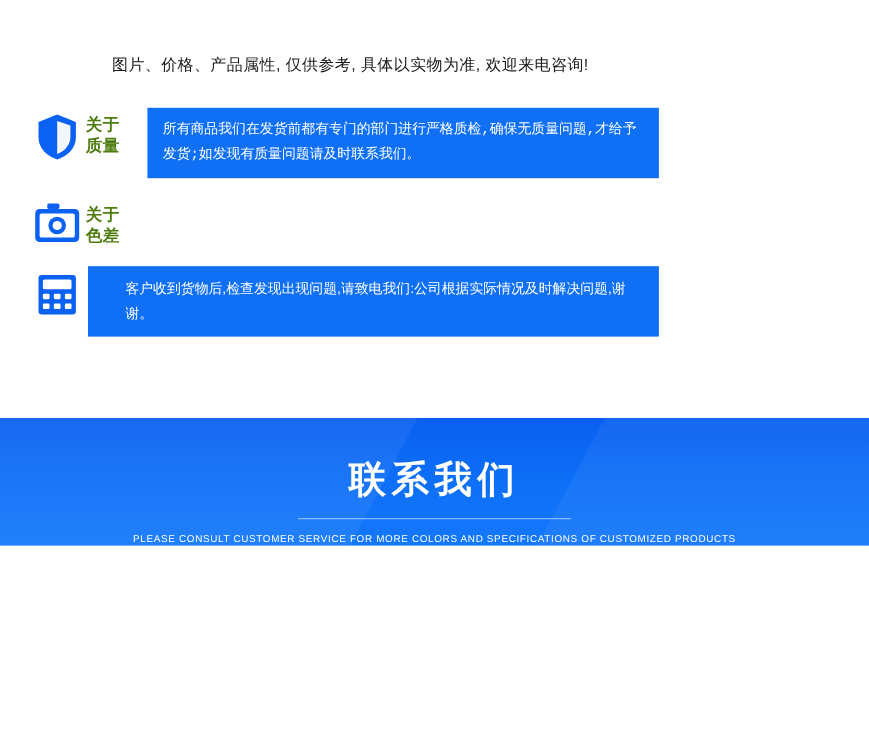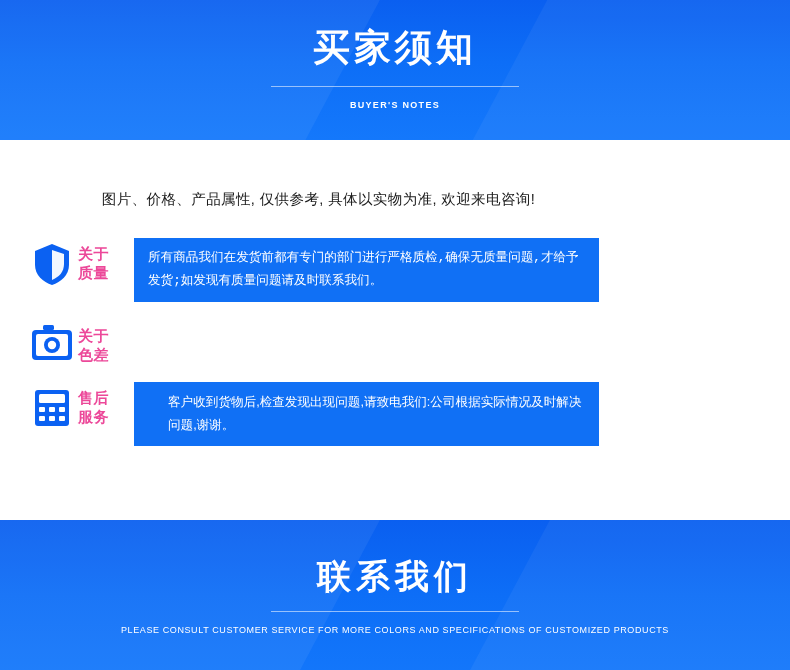--- a/index.html
+++ b/index.html
@@ -99,21 +99,21 @@
     width: 44px;
     flex: 0 0 44px;
     display: flex;
     align-items: center;
     justify-content: center;
     padding-top: 4px;
   }
   .label-cell {
     width: 50px;
     flex: 0 0 50px;
-    color: #ec4899;
+    color: #4d7c0f;
     font-size: 15px;
     font-weight: bold;
     line-height: 19px;
     padding-top: 6px;
     padding-left: 4px;
     letter-spacing: 0.5px;
   }
   .msg {
     flex: 1 1 auto;
     margin-left: 6px;
@@ -128,21 +128,21 @@
   .msg.two-line { min-height: 59px; font-family: Liberation Mono, monospace; }
   .msg.one-line { min-height: 42px; display: flex; align-items: center; padding-left: 34px; }
 
   
   .ic { display: block; }
 
   
   .footer {
     position: relative;
     width: 790px;
-    height: 168px;
+    height: 116px;
     background: linear-gradient(180deg, #0a5ff0 0%, #0d6ef7 45%, #1478fb 100%);
     overflow: hidden;
   }
   .footer .diag {
     position: absolute;
     top: -50px;
     left: -130px;
     width: 470px;
     height: 250px;
     background: rgba(255, 255, 255, 0.06);
@@ -181,29 +181,20 @@
     font-weight: normal;
     letter-spacing: 0.6px;
     margin-top: 13px;
   }
 </style>
 </head>
 <body>
 
 <div class="page">
 
-  <div class="banner">
-    <div class="diag"></div>
-    <div class="diag2"></div>
-    <div class="banner-inner">
-      <div class="banner-title">买家须知</div>
-      <div class="banner-rule"></div>
-      <div class="banner-sub">BUYER'S NOTES</div>
-    </div>
-  </div>
 
   <div class="body-area">
 
     <div class="intro">图片、价格、产品属性, 仅供参考, 具体以实物为准, 欢迎来电咨询!</div>
 
     <div class="rows">
 
       <div class="note-row">
         <div class="icon-cell">
           <svg class="ic" width="40" height="44" viewBox="0 0 40 44" aria-hidden="true">
@@ -240,24 +231,20 @@
             <rect x="3" y="4" width="34" height="36" rx="3" fill="#0b61f2"></rect>
             <rect x="7" y="8" width="26" height="9" rx="1.5" fill="#ffffff"></rect>
             <rect x="7" y="21" width="6" height="5" rx="1" fill="#ffffff"></rect>
             <rect x="17" y="21" width="6" height="5" rx="1" fill="#ffffff"></rect>
             <rect x="27" y="21" width="6" height="5" rx="1" fill="#ffffff"></rect>
             <rect x="7" y="30" width="6" height="5" rx="1" fill="#ffffff"></rect>
             <rect x="17" y="30" width="6" height="5" rx="1" fill="#ffffff"></rect>
             <rect x="27" y="30" width="6" height="5" rx="1" fill="#ffffff"></rect>
           </svg>
         </div>
-        <div class="label-cell">
-          <div>售后</div>
-          <div>服务</div>
-        </div>
         <div class="msg one-line">客户收到货物后,检查发现出现问题,请致电我们:公司根据实际情况及时解决问题,谢谢。</div>
       </div>
 
     </div>
   </div>
 
   <div class="footer">
     <div class="diag"></div>
     <div class="diag2"></div>
     <div class="footer-inner">

